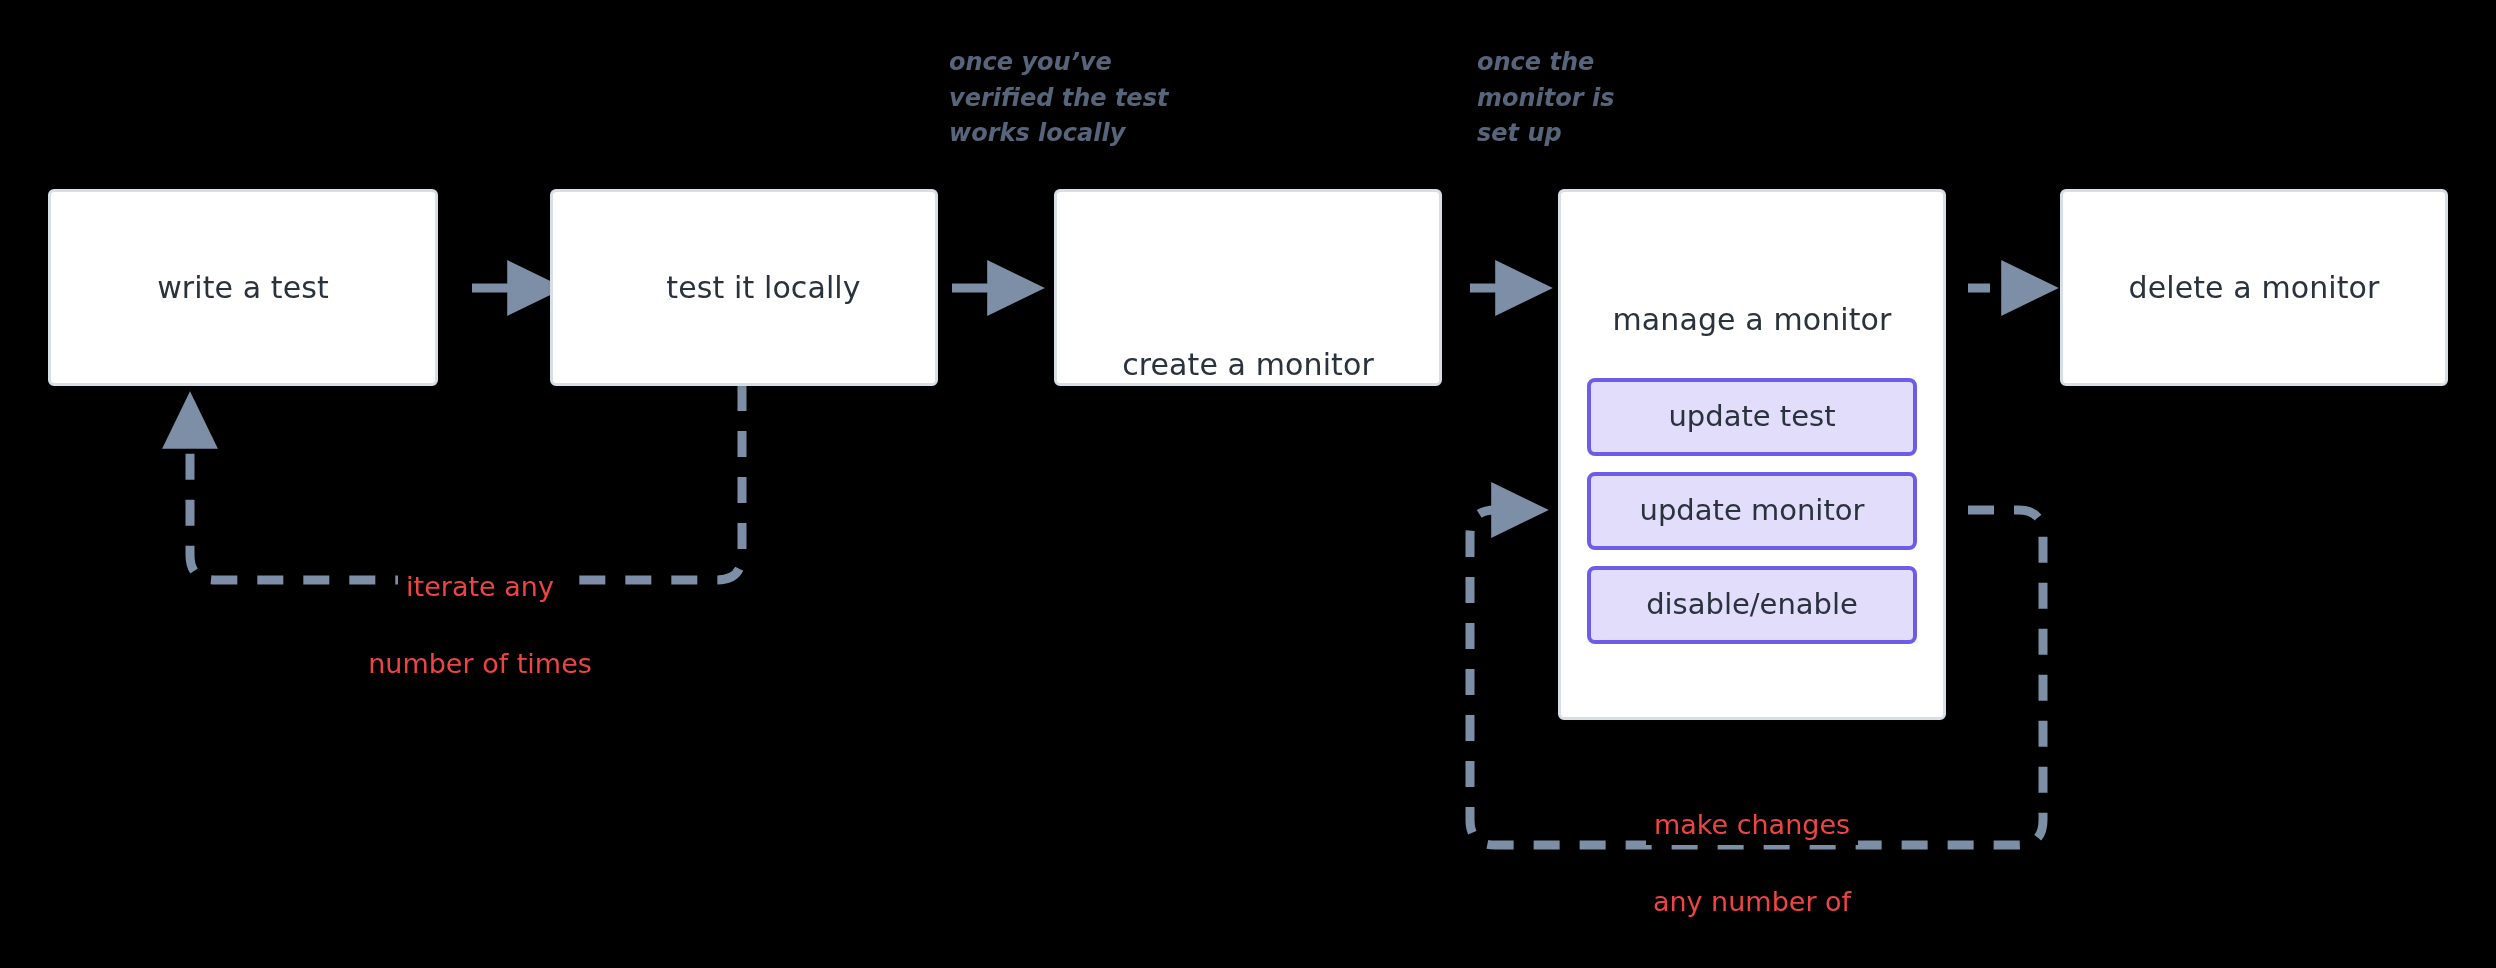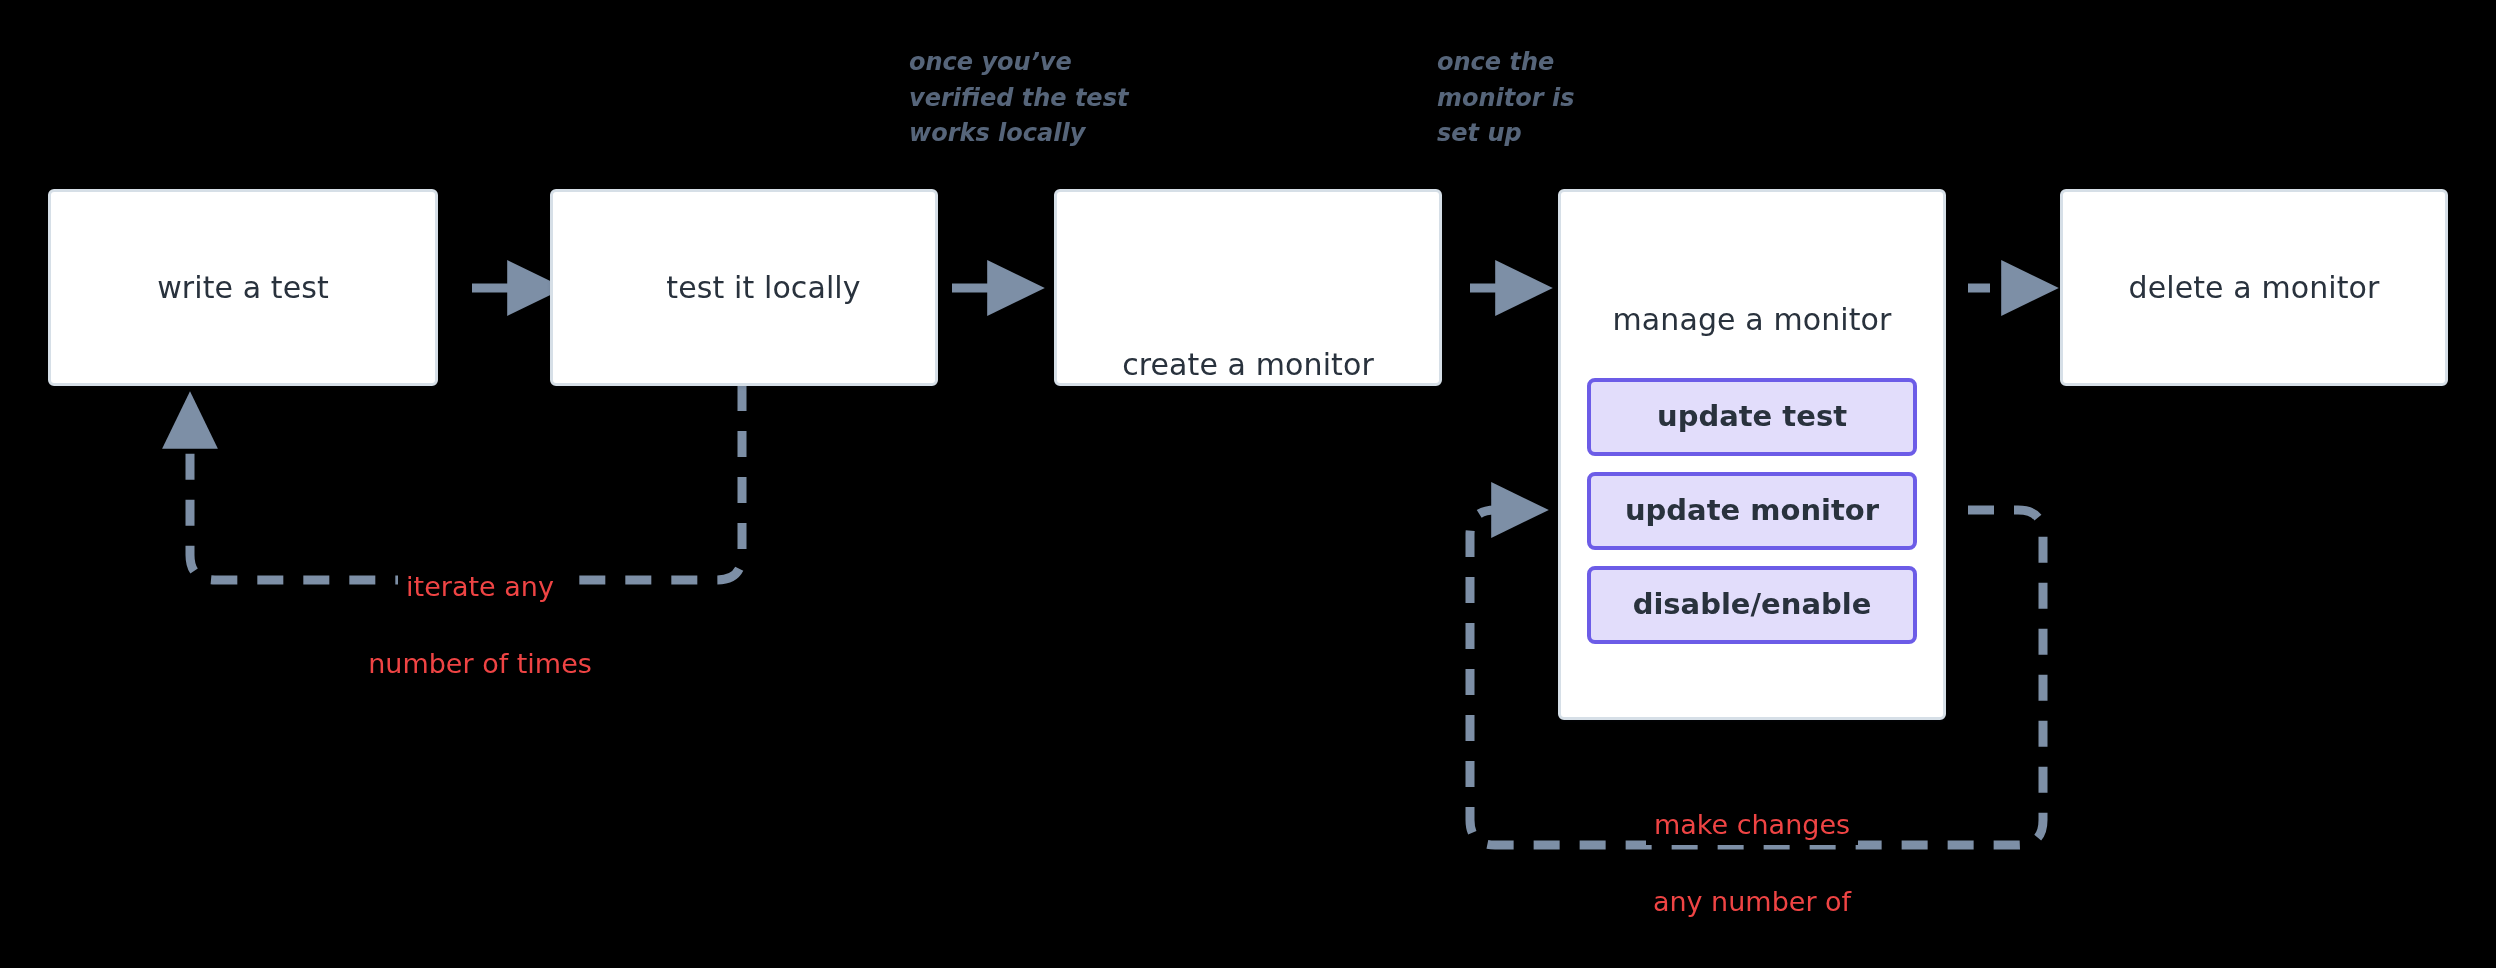--- a/index.html
+++ b/index.html
@@ -69,33 +69,33 @@
     align-items: center;
     justify-content: center;
     margin-bottom: 16px;
   }
   .sub-action:last-child { margin-bottom: 14px; }
   .sub-action-label {
     color: #29323D;
     font-size: 29px;
     line-height: 1.1;
     white-space: nowrap;
-    font-weight: bold;
   }
 
   
   .note {
     position: absolute;
     color: #56657A;
     font-size: 24px;
     font-style: italic;
     font-weight: 600;
     line-height: 1.48;
     white-space: pre-line;
     z-index: 4;
+    margin-left: 40px;
   }
 
   
   .loop-caption {
     position: absolute;
     color: #ef4444;
     font-size: 27px;
     line-height: 1.42;
     text-align: center;
     white-space: pre-line;

